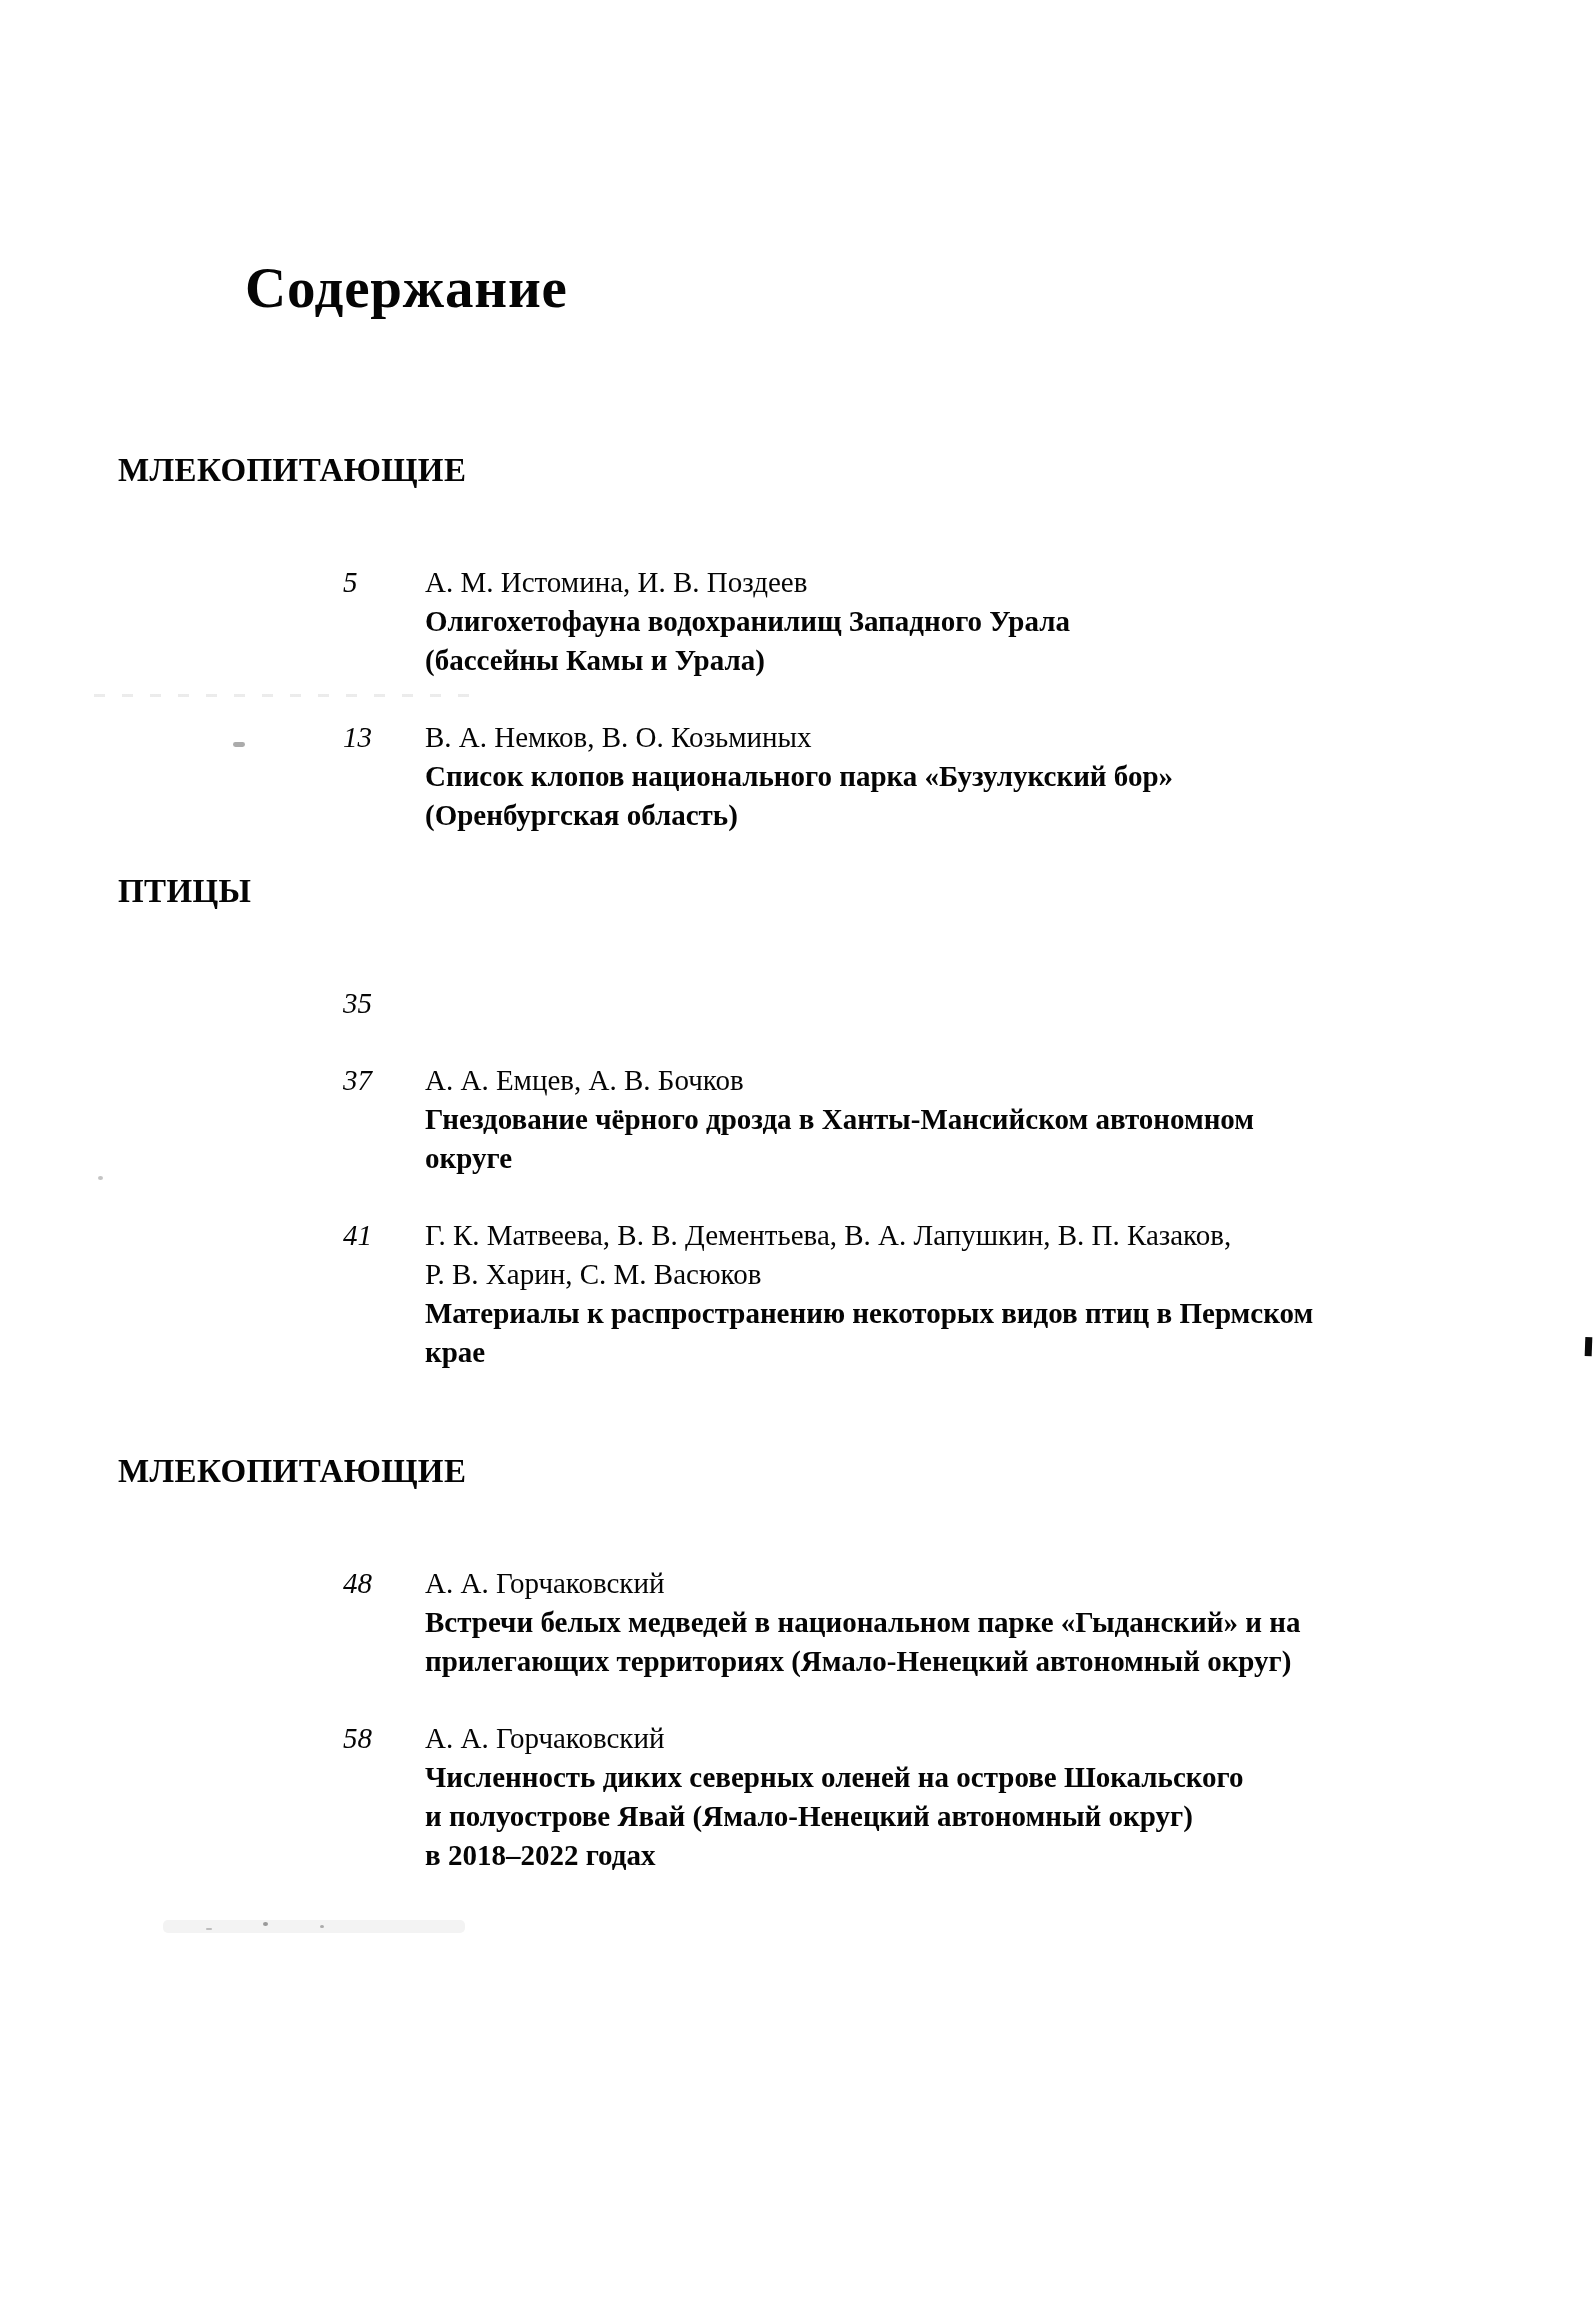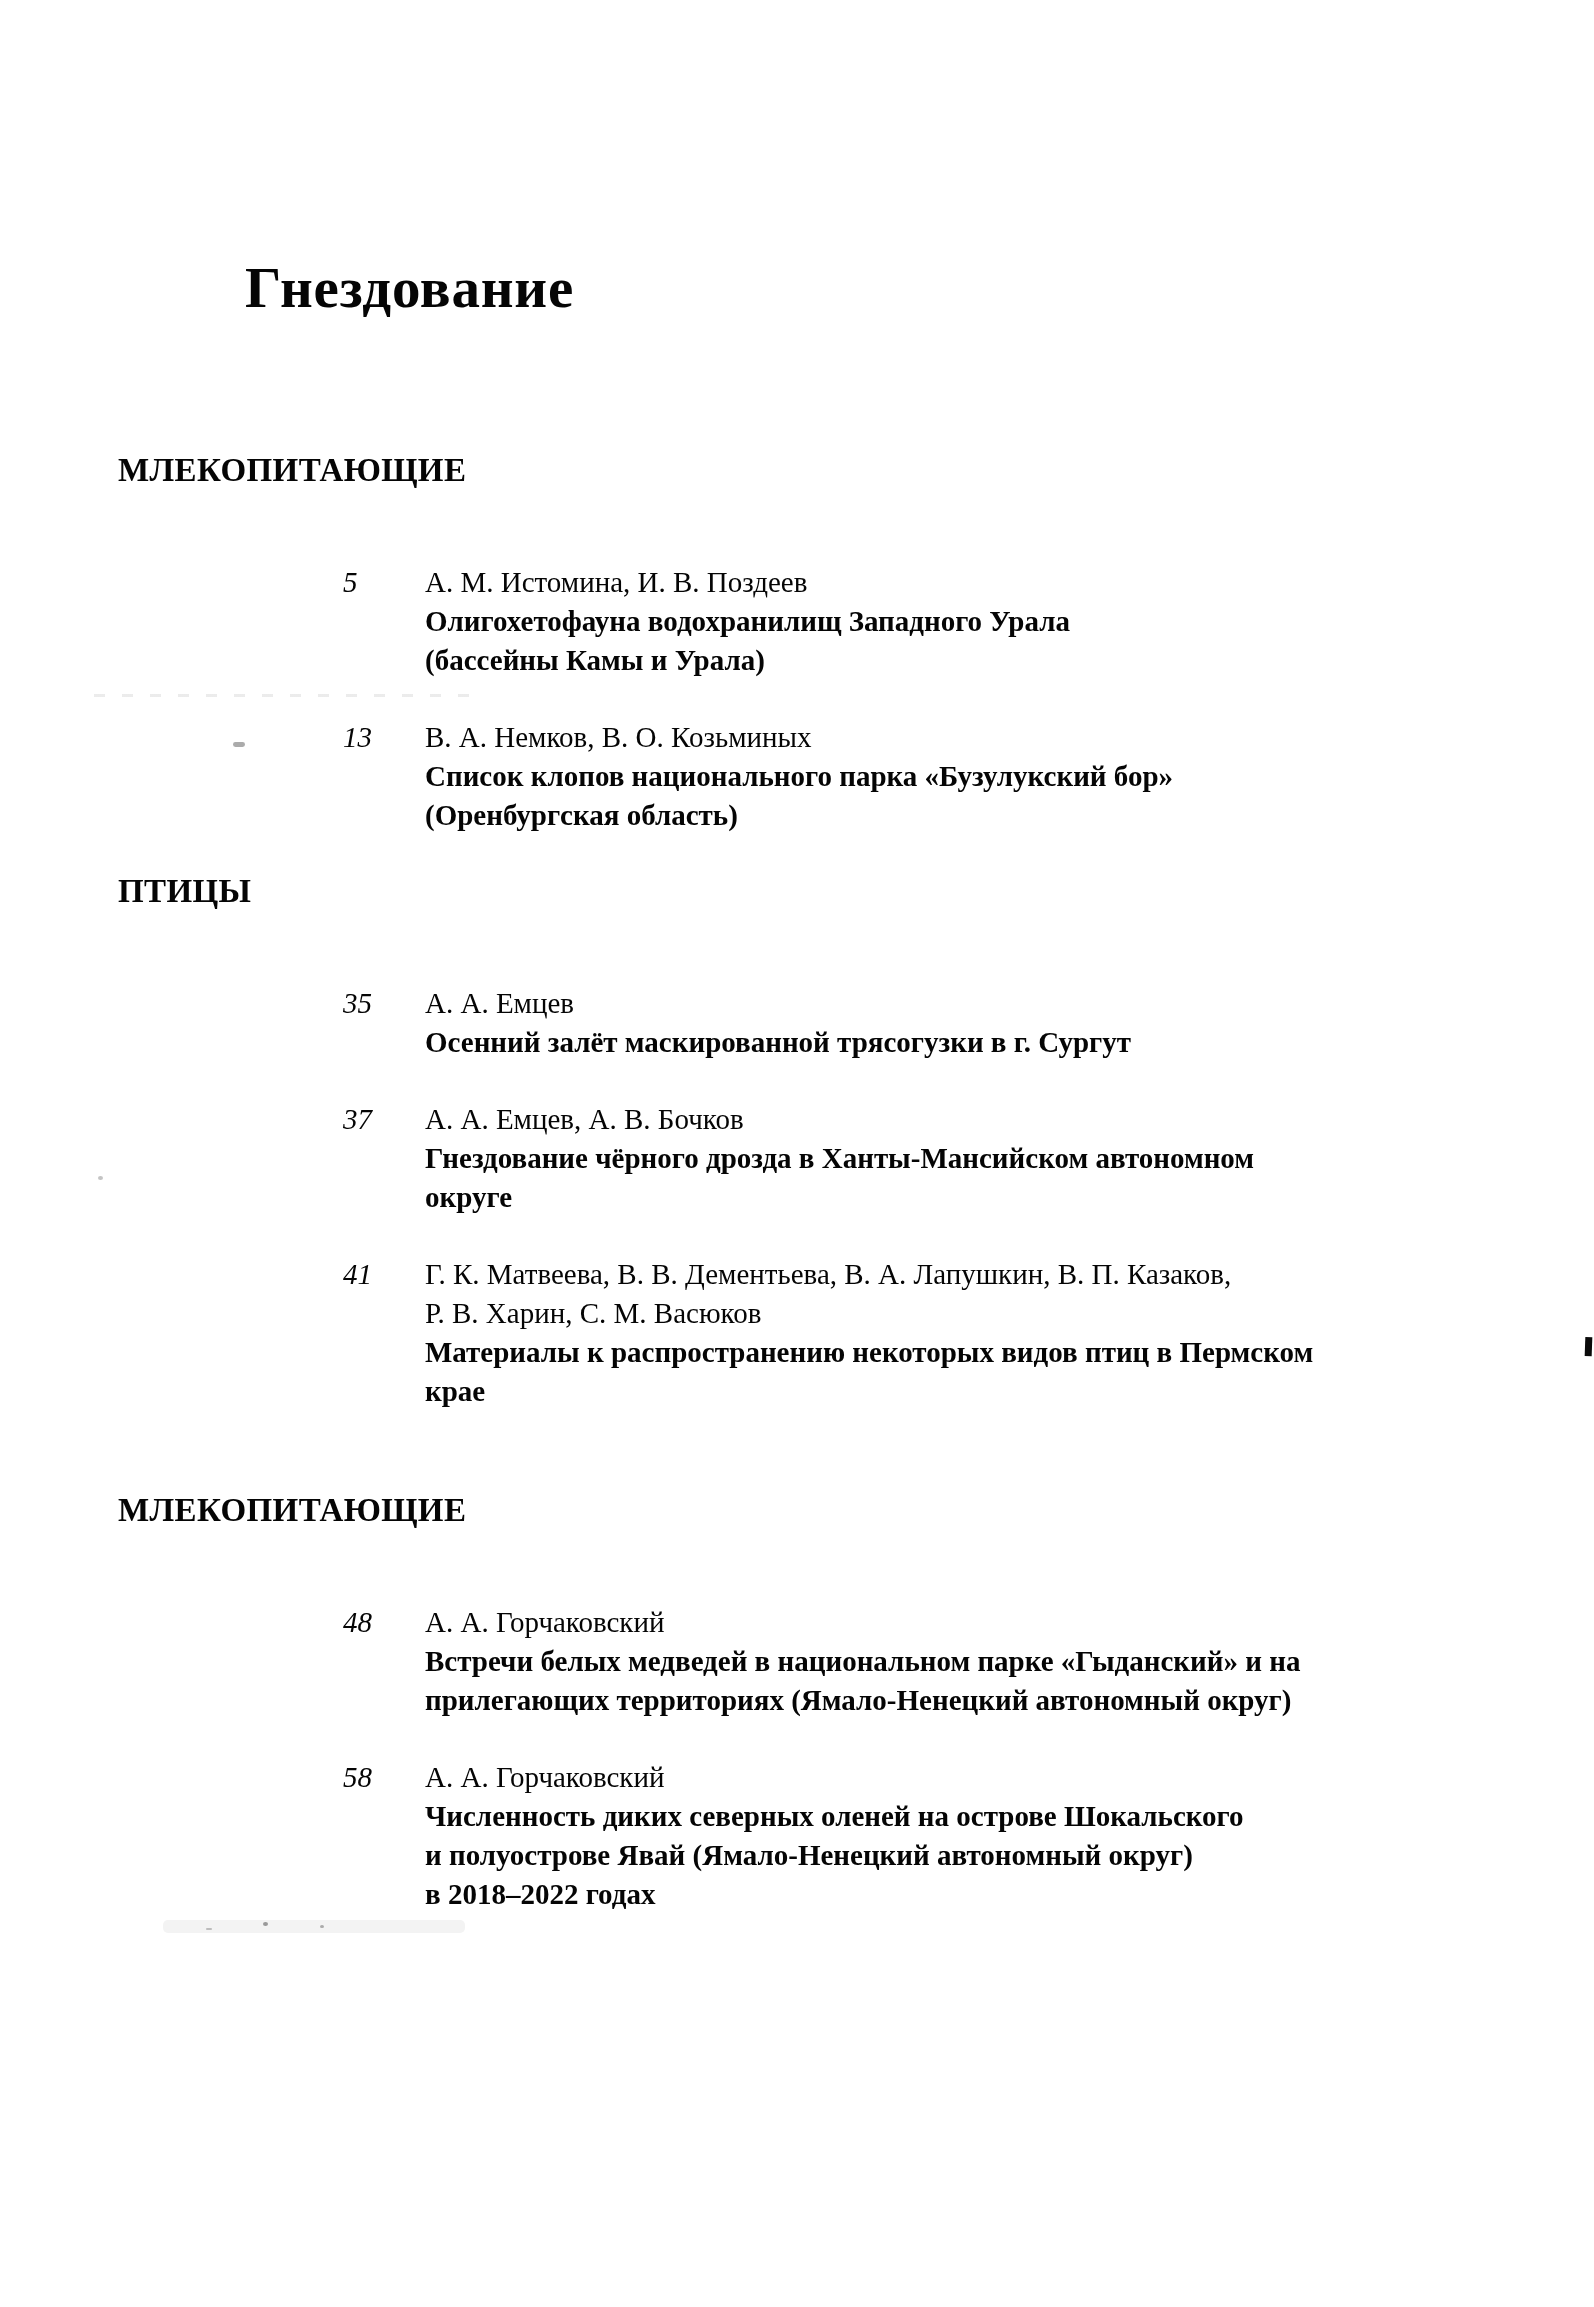--- a/index.html
+++ b/index.html
@@ -84,21 +84,21 @@
     background: #f3f3f3; border-radius: 4.9px;
   }
   .a-speck1 { left: 263px; top: 1667px; width: 4.9px; height: 4.1px; background: #9a9a9a; border-radius: 50%; }
   .a-speck2 { left: 320px; top: 1670px; width: 4.1px; height: 3.3px; background: #ababab; border-radius: 50%; }
   .a-speck3 { left: 206px; top: 1673px; width: 5.7px; height: 2.4px; background: #bdbdbd; border-radius: 1.6px; }
 </style>
 </head>
 <body>
 
 <div class="page">
-  <h1 class="doc-title">Гнездование</h1>
+  <h1 class="doc-title">Содержание</h1>
 
   <div id="sections">
   <section class="toc-section">
     <h2 class="section-heading">МЛЕКОПИТАЮЩИЕ</h2>
     <div class="entries">
   <div class="entry">
     <div class="entry-page">5</div>
     <div class="entry-body">
       <div class="entry-authors">А. М. Истомина, И. В. Поздеев</div>
       <div class="entry-title">Олигохетофауна водохранилищ Западного Урала
@@ -116,24 +116,20 @@
   </div>
 </div>
   </section>
 
   <section class="toc-section">
     <h2 class="section-heading">ПТИЦЫ</h2>
     <div class="entries">
 
   <div class="entry">
     <div class="entry-page">35</div>
-    <div class="entry-body">
-      <div class="entry-authors">А. А. Емцев</div>
-      <div class="entry-title">Осенний залёт маскированной трясогузки в г. Сургут</div>
-    </div>
   </div>
 
   <div class="entry">
     <div class="entry-page">37</div>
     <div class="entry-body">
       <div class="entry-authors">А. А. Емцев, А. В. Бочков</div>
       <div class="entry-title">Гнездование чёрного дрозда в Ханты-Мансийском автономном
 округе</div>
     </div>
   </div>

